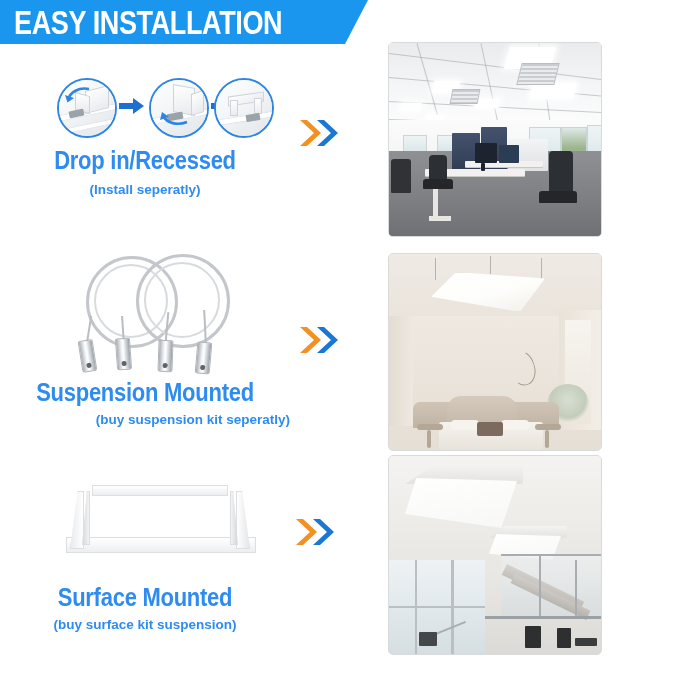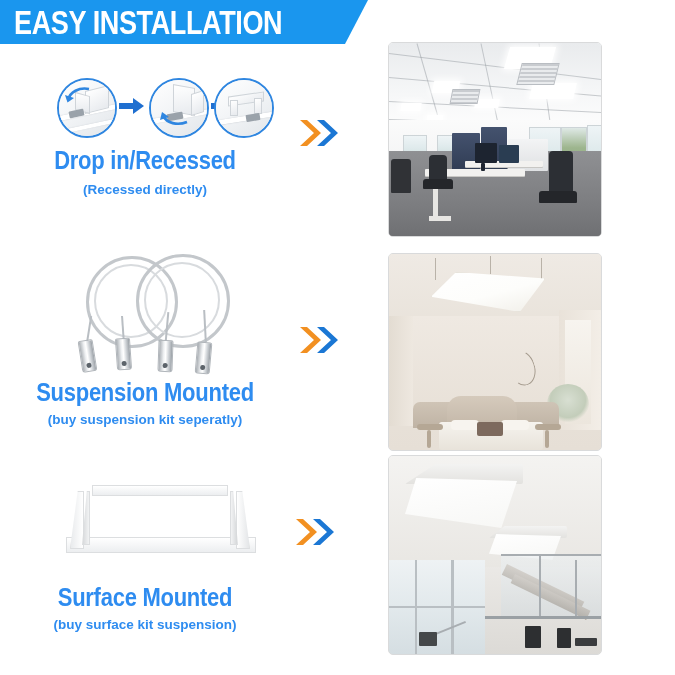--- a/index.html
+++ b/index.html
@@ -193,21 +193,21 @@
           <div class="grid-bg"></div>
           <div class="tbar" style="left:-8px;top:36px;width:74px;height:5px;transform:rotate(-9deg);"></div>
           <div class="panel" style="left:12px;top:14px;width:34px;height:8px;transform:skewY(-8deg);"></div>
           <div class="panel" style="left:14px;top:20px;width:6px;height:14px;"></div>
           <div class="panel" style="left:38px;top:18px;width:6px;height:14px;"></div>
           <div class="clip" style="left:30px;top:34px;width:14px;height:7px;transform:rotate(-9deg);"></div>
         </div>
       </div>
 
       <div class="mount-title" style="left:0;top:96px;">Drop in/Recessed</div>
-      <div class="mount-sub" style="left:0;top:132px;">(Recessed directly)</div>
+      <div class="mount-sub" style="left:0;top:132px;">(Install seperatly)</div>
     </div>
 
     <svg class="chev" style="left:298px;top:68px;" viewBox="0 0 44 30">
       <path d="M2 2 L16 15 L2 28 L9 28 L23 15 L9 2 Z" fill="#f29021"></path>
       <path d="M19 2 L33 15 L19 28 L26 28 L40 15 L26 2 Z" fill="#1b77d4"></path>
     </svg>
 
     <div class="photo" style="left:388px;top:-8px;width:212px;height:193px;">
       <div class="ph1">
         <div class="ceil">
@@ -265,21 +265,21 @@
         <div class="wire" style="left:52px;top:62px;width:2px;height:28px;transform:rotate(-4deg);"></div>
         <div class="wire" style="left:96px;top:58px;width:2px;height:30px;transform:rotate(5deg);"></div>
         <div class="wire" style="left:134px;top:56px;width:2px;height:32px;transform:rotate(-3deg);"></div>
         <div class="gripper" style="left:10px;top:86px;transform:rotate(-9deg);"></div>
         <div class="gripper" style="left:46px;top:84px;transform:rotate(-4deg);"></div>
         <div class="gripper" style="left:88px;top:86px;transform:rotate(2deg);"></div>
         <div class="gripper" style="left:126px;top:88px;transform:rotate(5deg);"></div>
       </div>
 
       <div class="mount-title" style="left:0;top:128px;">Suspension Mounted</div>
-      <div class="mount-sub" style="left:0;top:162px;">(buy suspension kit seperatly)</div>
+      <div class="mount-sub" style="left:0;top:162px;text-align:right;">(buy suspension kit seperatly)</div>
     </div>
 
     <svg class="chev" style="left:298px;top:75px;" viewBox="0 0 44 30">
       <path d="M2 2 L16 15 L2 28 L9 28 L23 15 L9 2 Z" fill="#f29021"></path>
       <path d="M19 2 L33 15 L19 28 L26 28 L40 15 L26 2 Z" fill="#1b77d4"></path>
     </svg>
 
     <div class="photo" style="left:388px;top:3px;width:212px;height:196px;">
       <div class="ph2">
         <div class="b-ceil"></div>

